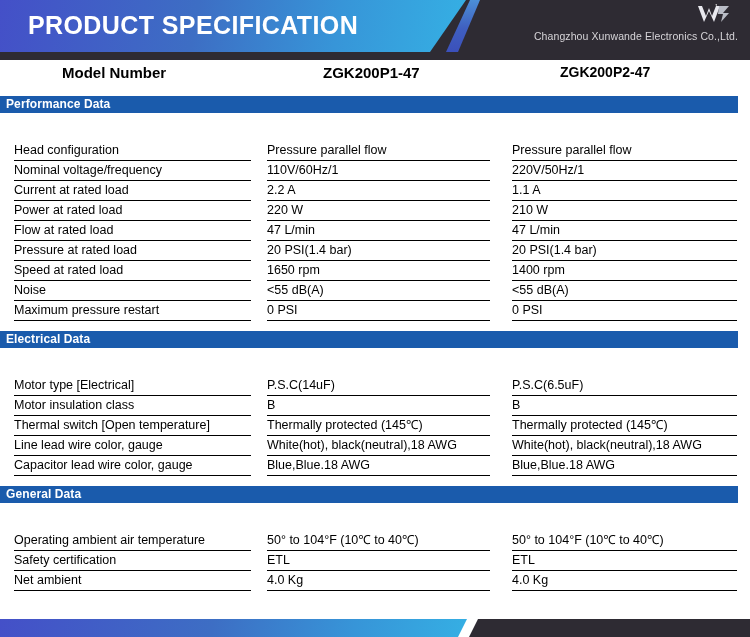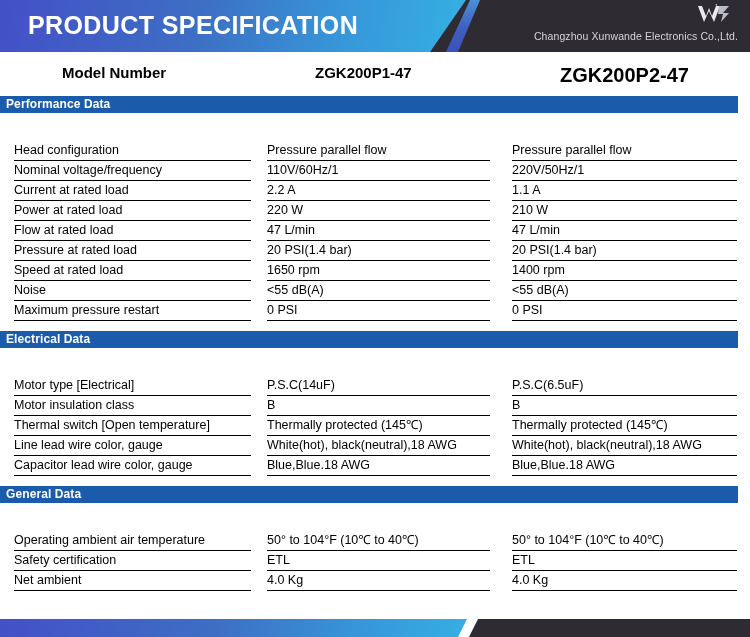--- a/index.html
+++ b/index.html
@@ -18,21 +18,21 @@
     height: 637px;
     background: #ffffff;
     overflow: hidden;
     box-sizing: border-box;
   }
 
   
   .header {
     position: relative;
     width: 750px;
-    height: 52px;
+    height: 60px;
     background: #2e2b33;
     overflow: hidden;
     text-align: center;
   }
   .header-left {
     position: absolute;
     left: 0;
     top: 0;
     width: 466px;
     height: 52px;
@@ -120,31 +120,31 @@
   .model-label {
     position: absolute;
     left: 14px;
     top: 12px;
     font-size: 15px;
     font-weight: bold;
     color: #000000;
   }
   .model-v1 {
     position: absolute;
-    left: 267px;
+    left: 275px;
     top: 12px;
     font-size: 15px;
     font-weight: bold;
     color: #000000;
   }
   .model-v2 {
     position: absolute;
     left: 512px;
     top: 12px;
-    font-size: 20px;
+    font-size: 14px;
     font-weight: bold;
     color: #000000;
   }
 
   .section-bar {
     position: relative;
     margin: 0 12px 0 0;
     height: 17px;
     background: #1a5bac;
   }

